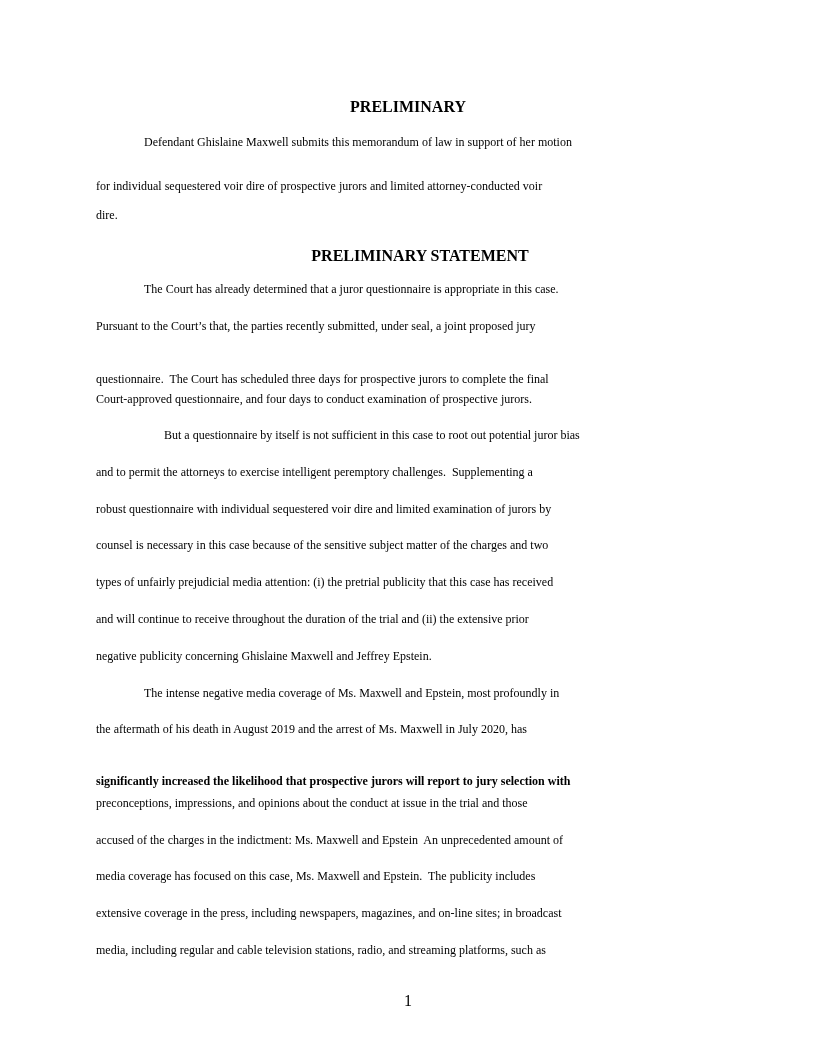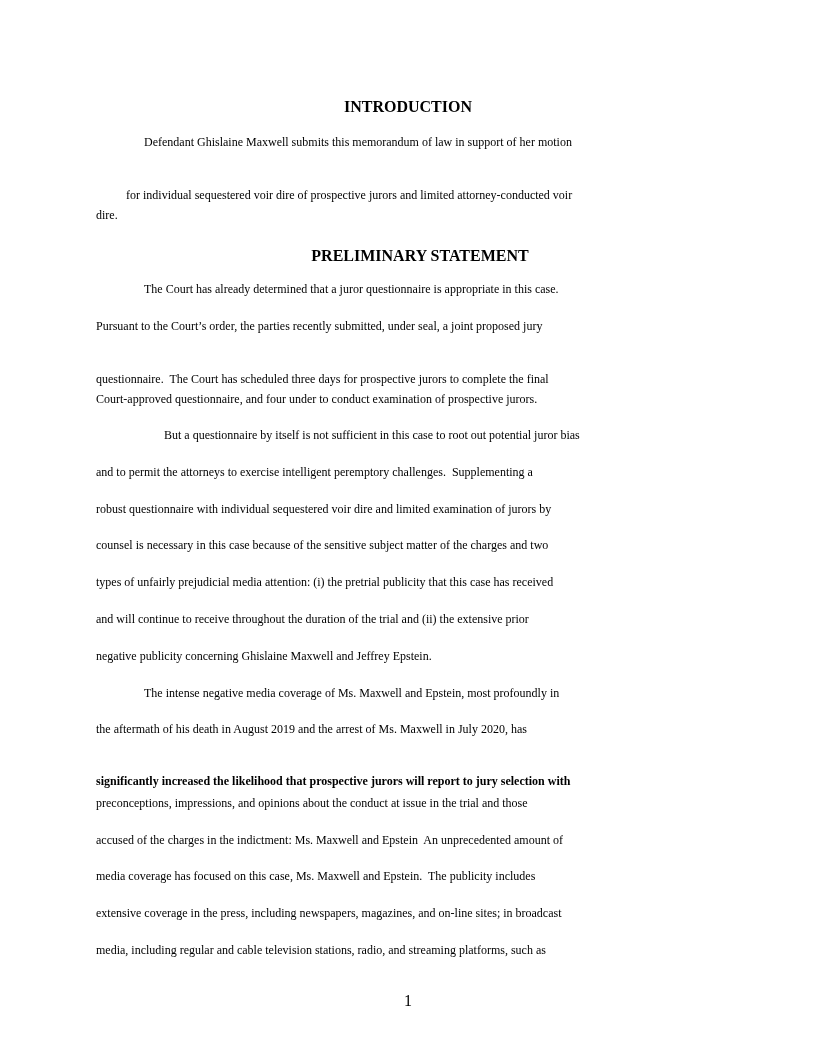--- a/index.html
+++ b/index.html
@@ -21,35 +21,35 @@
     .page-number {
       position: absolute; left: 0; width: 816px; text-align: center;
       font-size: 16px; line-height: 18px;
     }
   </style>
 </head>
 <body>
 
 <div class="page">
 
-  <div class="heading" style="top:98px;">INTRODUCTION</div>
+  <div class="heading" style="top:98px;">PRELIMINARY</div>
 
   <div>
     <div class="line indent" style="top:133px;">Defendant Ghislaine Maxwell submits this memorandum of law in support of her motion</div>
-    <div class="line" style="top:186px;margin-left:30px;">for individual sequestered voir dire of prospective jurors and limited attorney-conducted voir</div>
+    <div class="line" style="top:177px;">for individual sequestered voir dire of prospective jurors and limited attorney-conducted voir</div>
     <div class="line" style="top:206px;">dire.</div>
   </div>
 
   <div class="heading" style="top:247px;margin-left:12px;">PRELIMINARY STATEMENT</div>
 
   <div>
     <div class="line indent" style="top:280px;">The Court has already determined that a juror questionnaire is appropriate in this case.</div>
-    <div class="line" style="top:317px;">Pursuant to the Court’s order, the parties recently submitted, under seal, a joint proposed jury</div>
+    <div class="line" style="top:317px;">Pursuant to the Court’s that, the parties recently submitted, under seal, a joint proposed jury</div>
     <div class="line" style="top:370px;">questionnaire.  The Court has scheduled three days for prospective jurors to complete the final</div>
-    <div class="line" style="top:390px;">Court-approved questionnaire, and four under to conduct examination of prospective jurors.</div>
+    <div class="line" style="top:390px;">Court-approved questionnaire, and four days to conduct examination of prospective jurors.</div>
   </div>
 
   <div>
     <div class="line indent" style="top:426px;margin-left:20px;">But a questionnaire by itself is not sufficient in this case to root out potential juror bias</div>
     <div class="line" style="top:463px;">and to permit the attorneys to exercise intelligent peremptory challenges.  Supplementing a</div>
     <div class="line" style="top:500px;">robust questionnaire with individual sequestered voir dire and limited examination of jurors by</div>
     <div class="line" style="top:536px;">counsel is necessary in this case because of the sensitive subject matter of the charges and two</div>
     <div class="line" style="top:573px;">types of unfairly prejudicial media attention: (i) the pretrial publicity that this case has received</div>
     <div class="line" style="top:610px;">and will continue to receive throughout the duration of the trial and (ii) the extensive prior</div>
     <div class="line" style="top:647px;">negative publicity concerning Ghislaine Maxwell and Jeffrey Epstein.</div>

